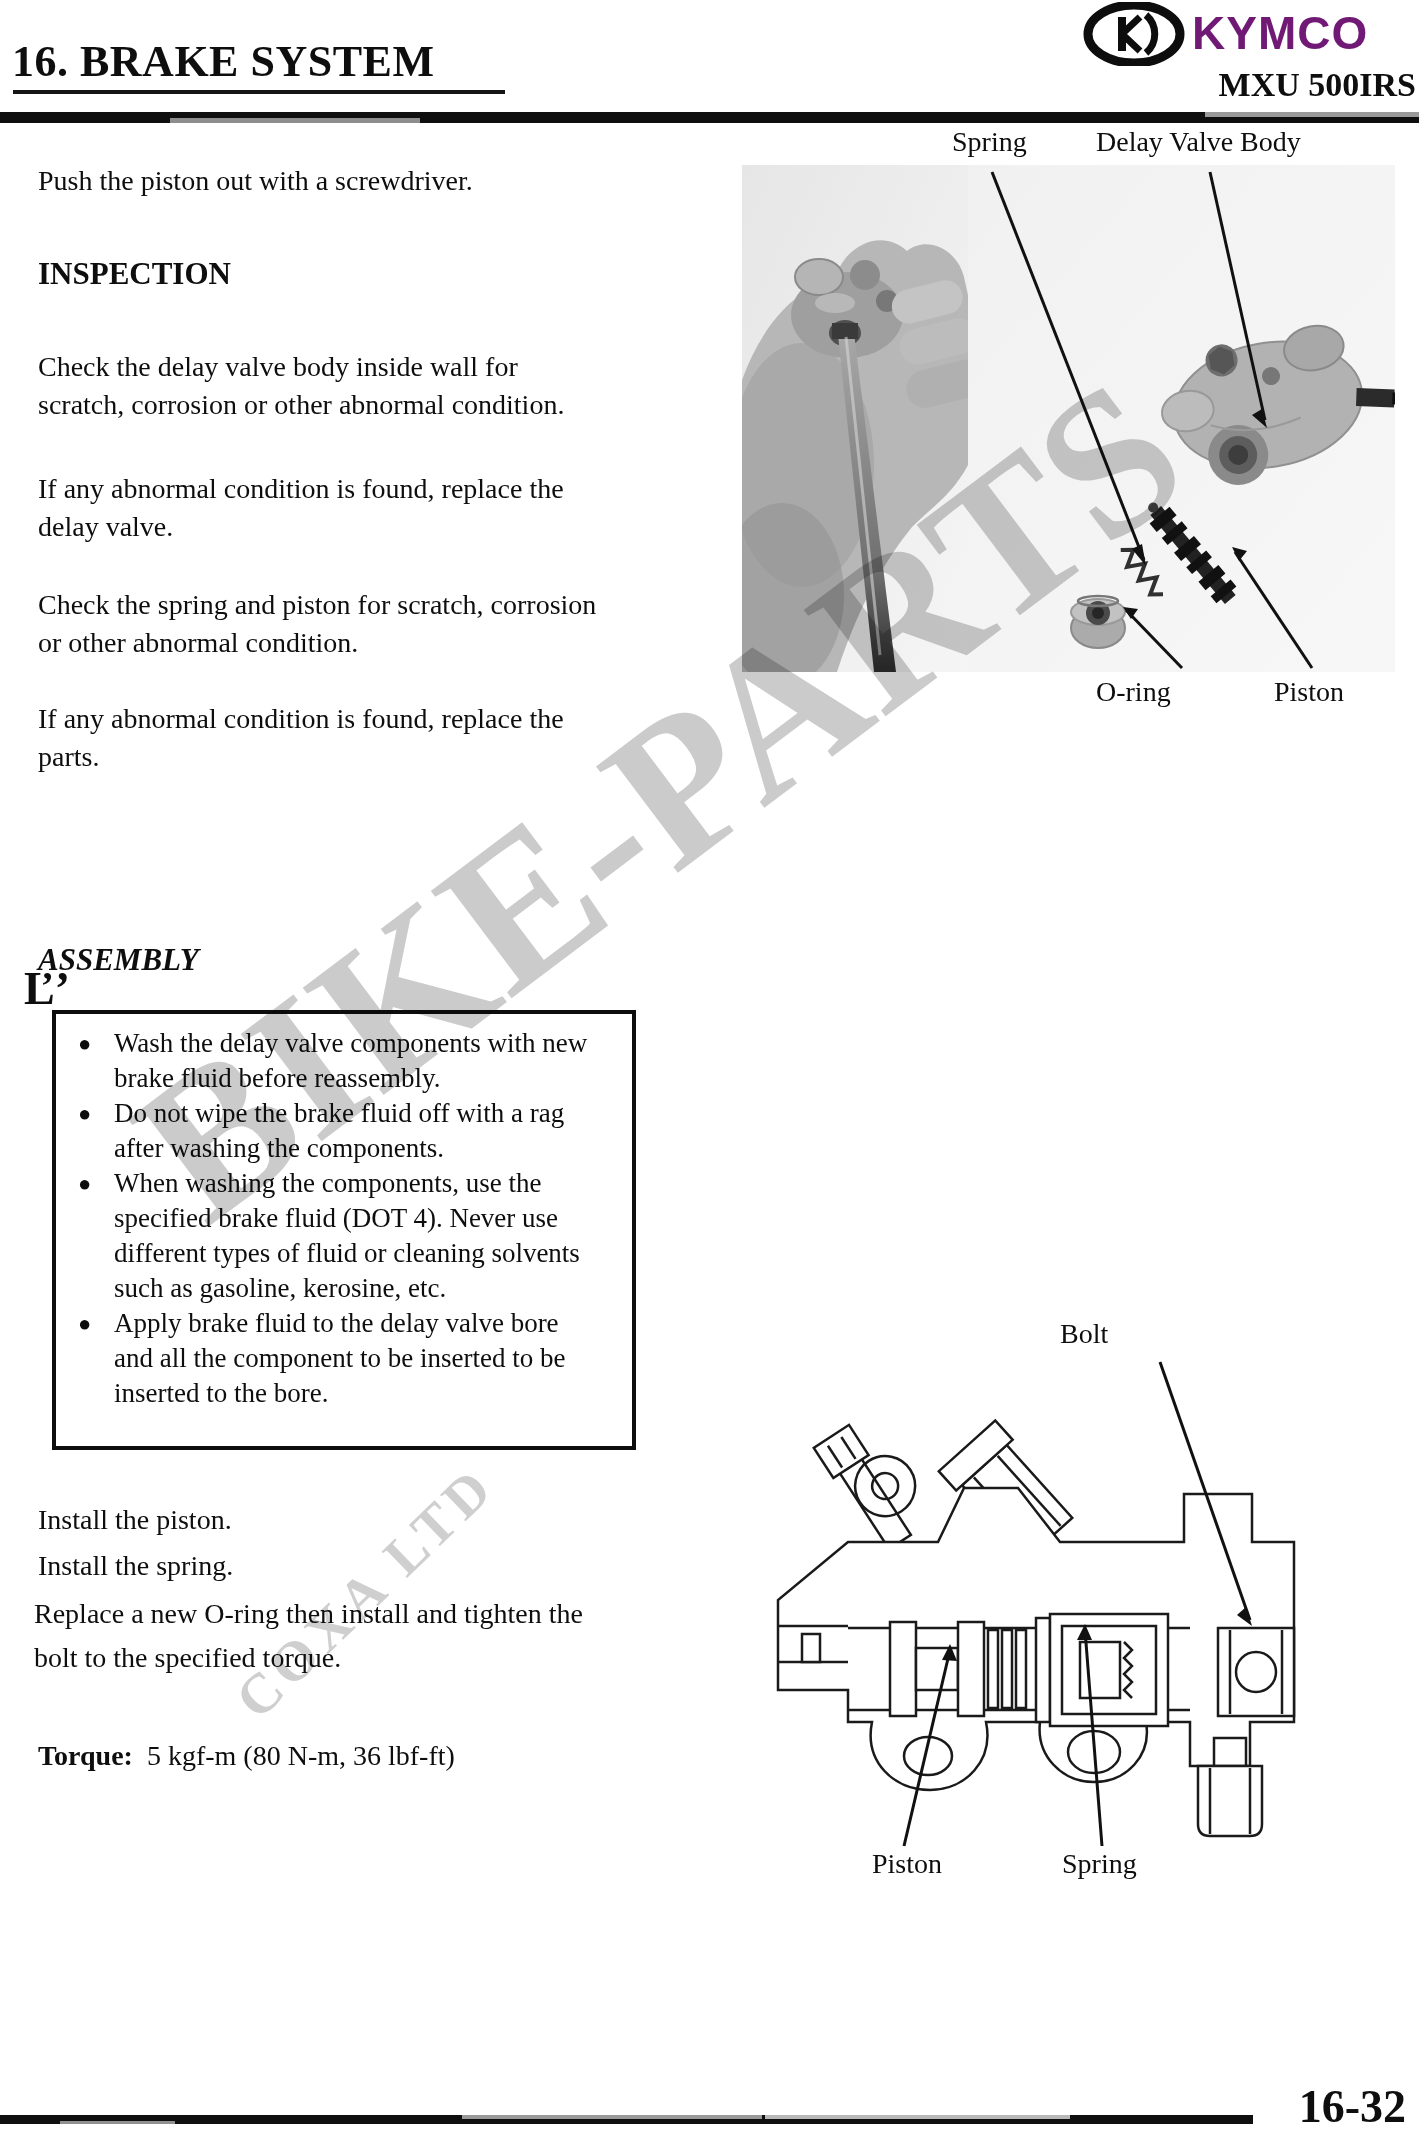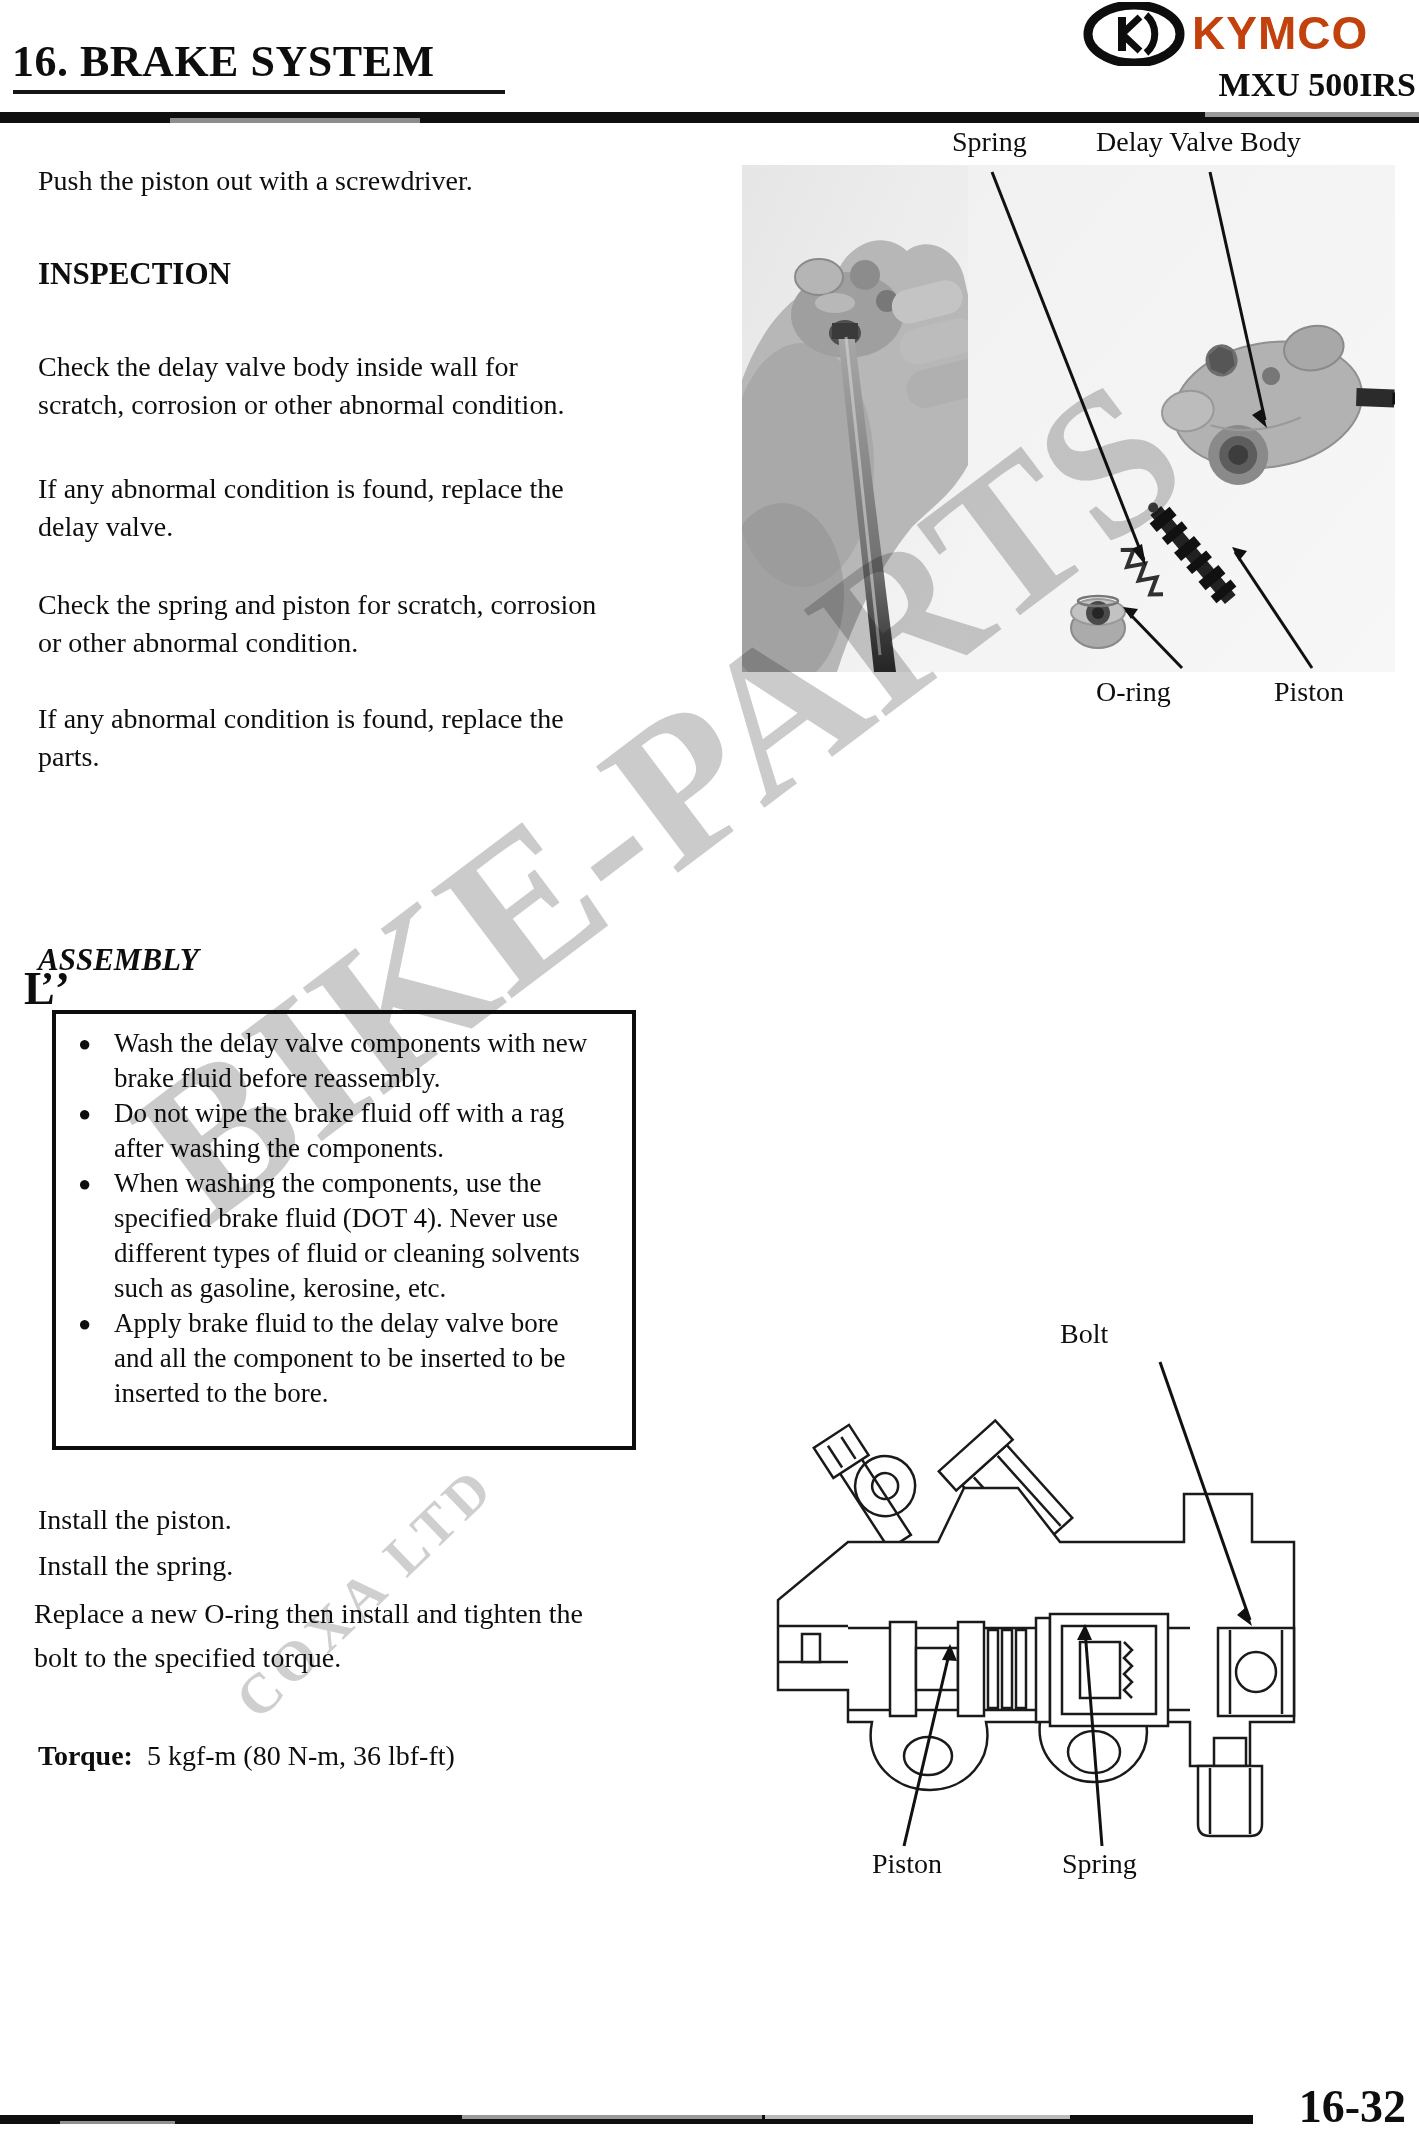--- a/index.html
+++ b/index.html
@@ -10,21 +10,21 @@
   }
   .abs { position:absolute; }
 
   
   .title { left:12px; top:36px; font-size:44px; font-weight:bold; letter-spacing:.5px; z-index:2;}
   .title-underline { left:13px; top:90px; width:492px; height:4px; background:#151515; z-index:2;}
   .rule-top { left:0; top:112px; width:1419px; height:11px; background:#0f0f0f; z-index:2;}
   .rule-top-grey1 { left:170px; top:118px; width:250px; height:5px; background:#8d8d8d; z-index:2;}
   .rule-top-grey2 { left:1205px; top:112px; width:214px; height:5px; background:#9a9a9a; z-index:2;}
   .brand-row { left:1082px; top:2px; width:336px; height:64px; z-index:2;}
-  .brand-word { left:1192px; top:6px; font-family:"Liberation Sans",sans-serif; font-size:46px; font-weight:800; letter-spacing:1px; color:#c2410c; z-index:2;}
+  .brand-word { left:1192px; top:6px; font-family:"Liberation Sans",sans-serif; font-size:46px; font-weight:800; letter-spacing:1px; color:#701a75; z-index:2;}
   .model { left:1050px; top:66px; width:366px; text-align:right; font-size:34px; font-weight:bold; z-index:2;}
 
   
   .btxt { font-size:28px; line-height:38px; width:560px; left:38px; z-index:2;}
   .bhead { font-size:31px; font-weight:bold; left:38px; z-index:2;}
   .corner-mark { left:24px; top:962px; font-size:46px; font-weight:bold; z-index:2;}
 
   .note-box {
     left:52px; top:1010px; width:584px; height:440px;
     border:4px solid #0d0d0d; box-sizing:border-box; z-index:2;

